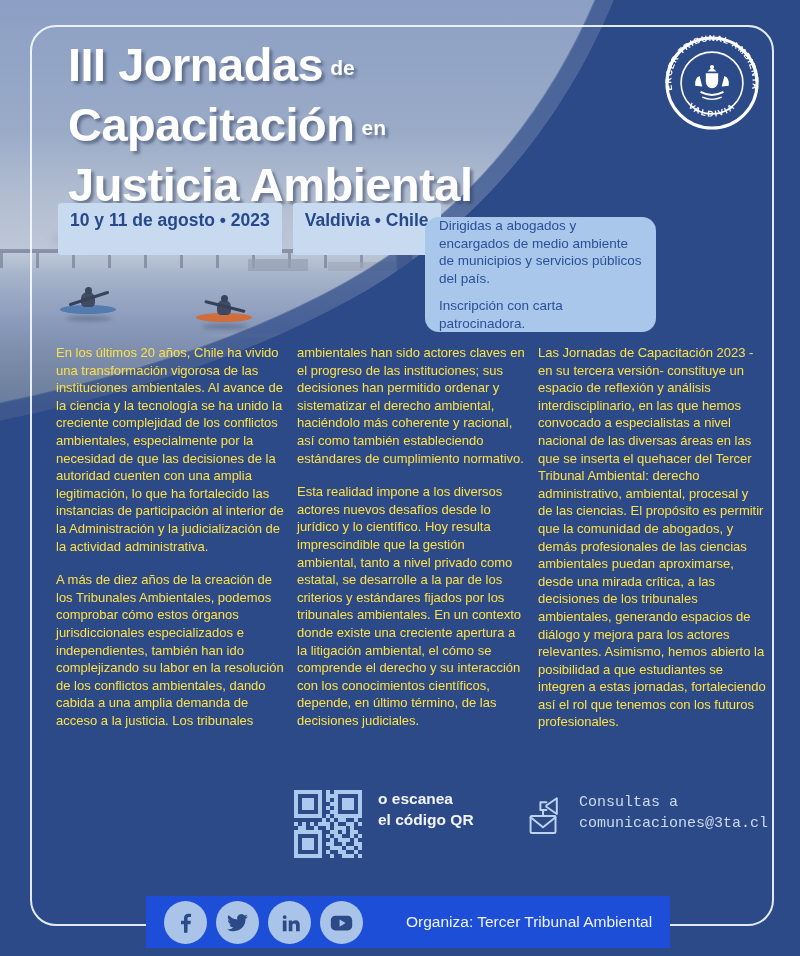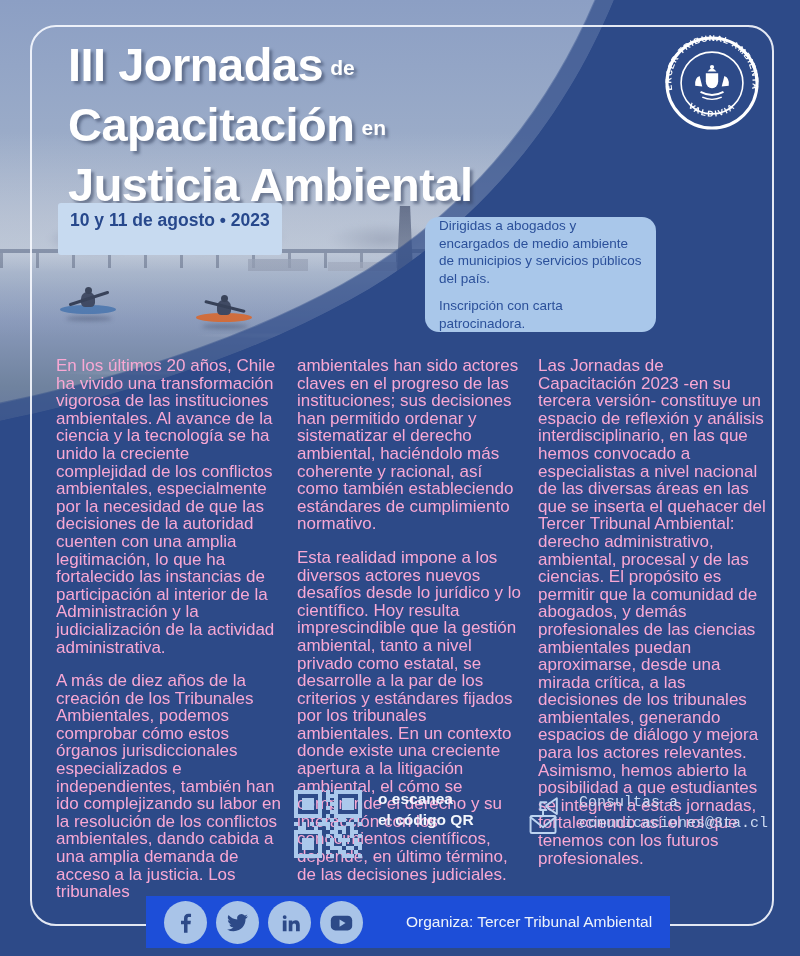--- a/index.html
+++ b/index.html
@@ -69,21 +69,21 @@
 
   
   .infobox{position:absolute;left:425px;top:217px;width:231px;box-sizing:border-box;
     background:#a9c7ea;border-radius:14px;padding:0 14px;z-index:5;
     color:#2b509a;font-size:13.5px;line-height:17.5px;}
   .infobox p{margin:0;}
   .infobox p + p{margin-top:10px;}
 
   
   .columns{position:absolute;left:56px;top:344px;width:710px;display:flex;gap:13px;z-index:5;}
-  .col{width:228px;color:#f9a8d4;font-size:17px;line-height:17.6px;margin-top:13px;}
+  .col{width:228px;color:#fde047;font-size:13px;line-height:17.6px;}
   .col p{margin:0 0 16px;}
 
   
   .contact{position:absolute;z-index:6;display:flex;align-items:flex-start;}
   .contact .txt-bold{font-weight:bold;color:#f2f6fc;font-size:15.5px;line-height:21px;white-space:pre-line;}
   .contact .txt-reg{color:#ccdaf0;font-size:15px;line-height:21px;white-space:pre-line;font-family:Liberation Mono, monospace;}
   #contact-info{left:60px;top:786px;gap:16px;}
   #contact-qr{left:294px;top:788px;gap:16px;}
   #contact-mail{left:524px;top:792px;gap:13px;}
   .qr{display:grid;grid-template-columns:repeat(17,4px);grid-auto-rows:4px;margin-top:2px;}
@@ -140,20 +140,21 @@
   <div class="frame"></div>
 
   <div class="header">
     <div class="title-line"><span>III Jornadas</span><span class="title-suffix">de</span></div>
     <div class="title-line"><span>Capacitación</span><span class="title-suffix">en</span></div>
     <div class="title-line"><span>Justicia Ambiental</span></div>
   </div>
 
   <div class="badges">
     <div class="badge">10 y 11 de agosto • 2023</div>
+    <div class="badge">Valdivia • Chile</div>
   </div>
 
   <div class="seal">
     <svg width="106" height="106" viewBox="0 0 120 120">
       <defs>
         <path id="arcTop" d="M 15 68 A 46 46 0 1 1 105 68"></path>
         <path id="arcBottom" d="M 24 74 A 39 39 0 0 0 96 74"></path>
       </defs>
       <circle cx="60" cy="60" r="51" fill="none" stroke="#ffffff" stroke-width="3.5"></circle>
       <circle cx="60" cy="60" r="35" fill="none" stroke="#ffffff" stroke-width="1.8"></circle>

